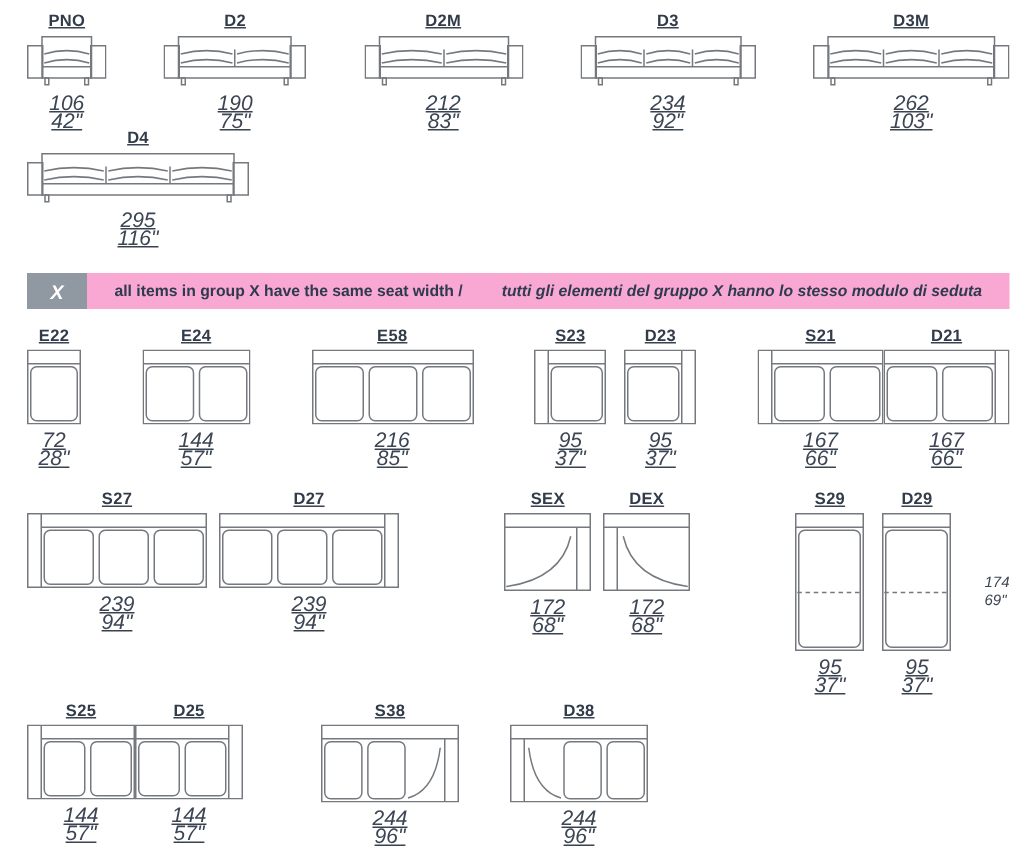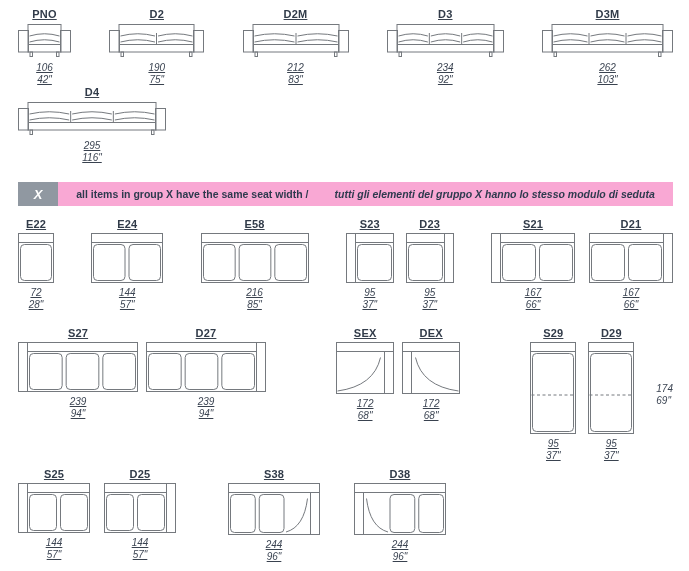--- a/index.html
+++ b/index.html
@@ -15,37 +15,37 @@
   .row { display: flex; align-items: flex-start; }
   .r1 { justify-content: space-between; }
   .r2 { margin-top: 0; }
   .banner-row { margin-top: 18px; }
   .r3 { margin-top: 12px; justify-content: space-between; }
   .r4 { margin-top: 16px; justify-content: space-between; }
   .r5 { margin-top: 6px; }
 
   .group { display: flex; align-items: flex-start; }
   .gap8  { gap: 8px; }
-  .gap14 { gap: 14px; }
+  .gap14 { }
   .gap16 { gap: 12px; }
   .gap20 { gap: 8px; }
   .gap12 { gap: 12px; }
   .ml52 { margin-left: 52px; }
   .ml34 { margin-left: 34px; }
 
   .item { display: flex; flex-direction: column; align-items: center; text-decoration: underline; }
   .lbl {
     font-size: 11px; line-height: 12px; font-weight: bold;
     color: #313b49; letter-spacing: 0.2px; margin-bottom: 3px;
     white-space: nowrap;
   }
   .draw { display: block; }
   .dims {
     margin-top: 4px; text-align: center; font-style: italic;
-    font-size: 10px; line-height: 12px; color: #3c4553; white-space: nowrap;
+    font-size: 14px; line-height: 12px; color: #3c4553; white-space: nowrap;
   }
   .dims span { display: block; }
 
   .banner { display: flex; height: 24px; width: 100%; }
   .banner-tab {
     width: 40px; background: #9098a1; color: #ffffff;
     display: flex; align-items: center; justify-content: center;
     font-size: 13px; font-weight: bold; font-style: italic;
   }
   .banner-body {

